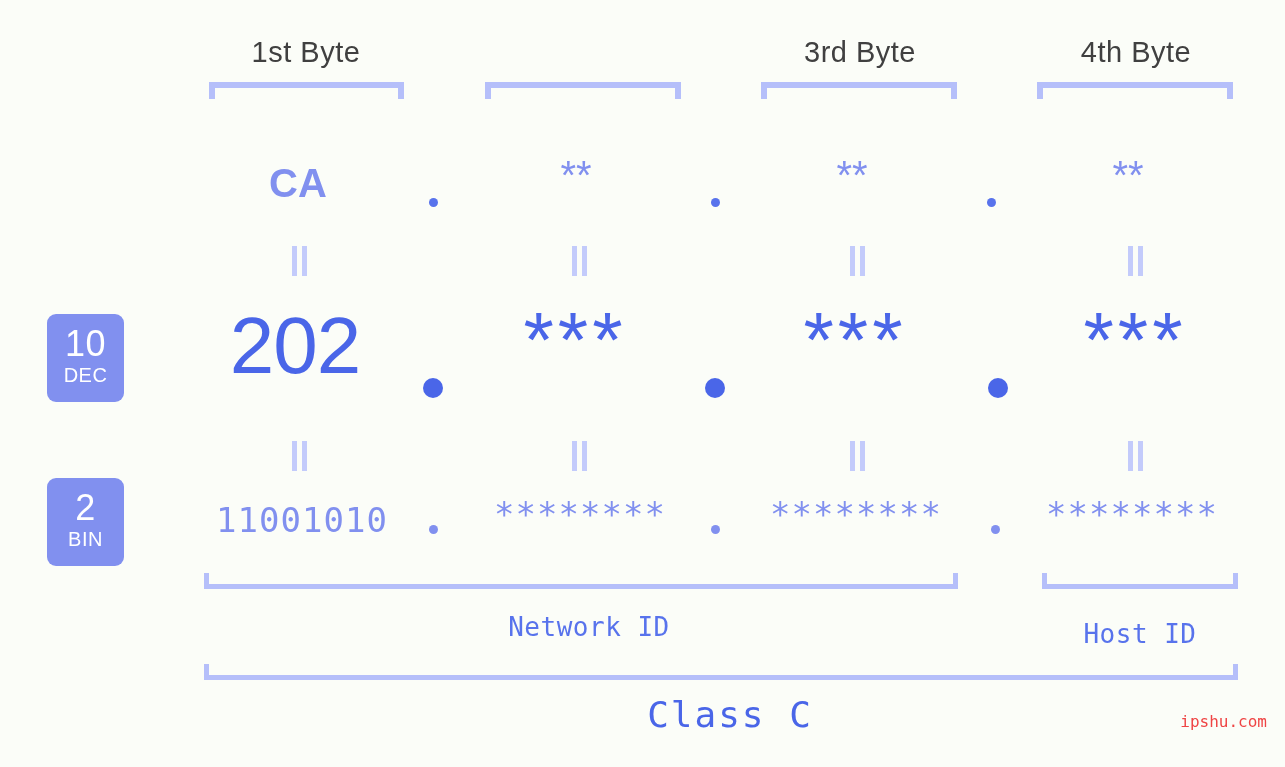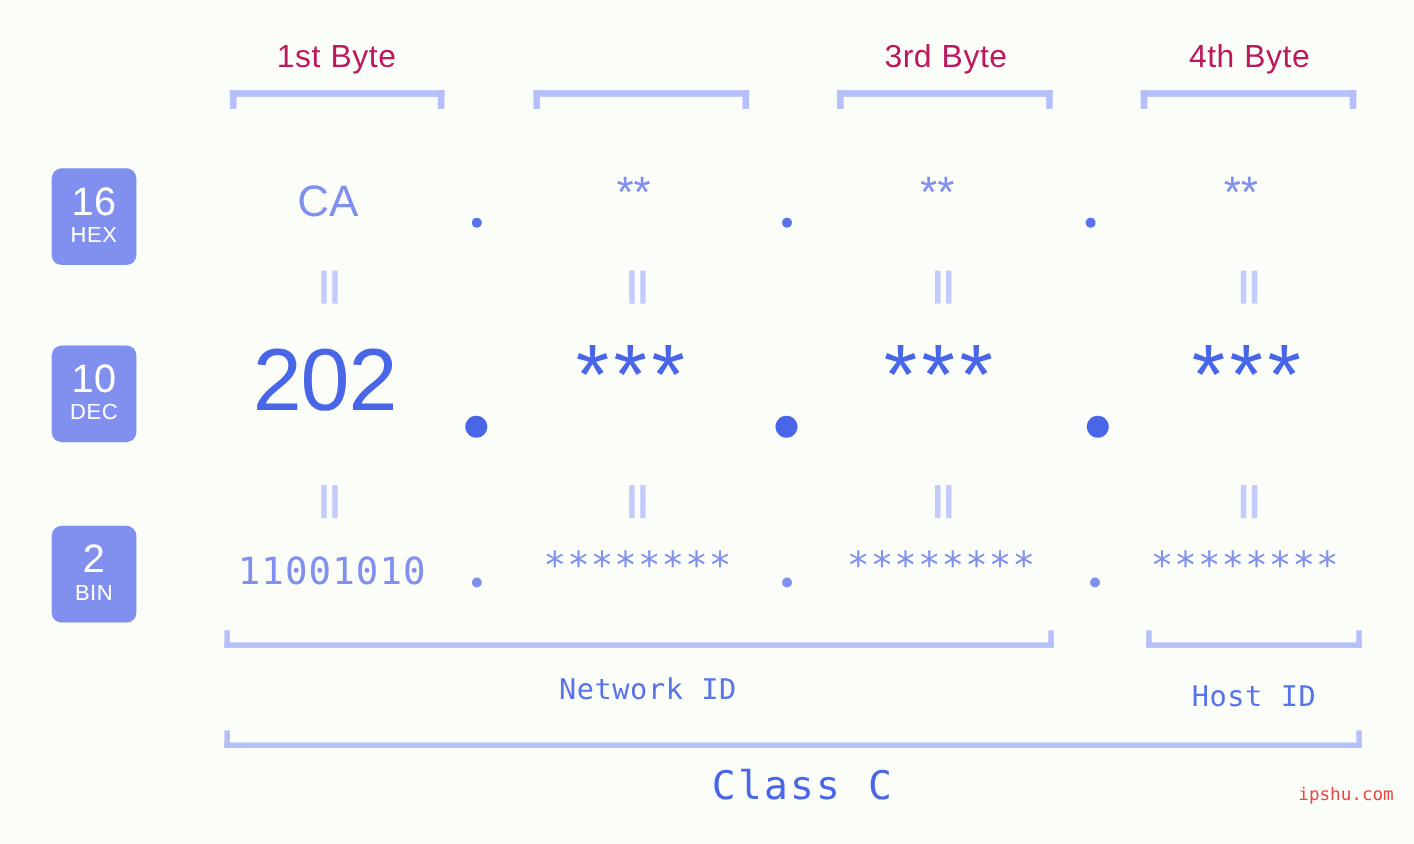--- a/index.html
+++ b/index.html
@@ -22,21 +22,21 @@
   }
 
   
   .byte-head {
     position: absolute;
     top: 31px;
     height: 42px;
     line-height: 42px;
     text-align: center;
     font-size: 29px;
-    color: #be185d;
+    color: #404040;
     font-family: "Liberation Sans", sans-serif;
     letter-spacing: 0.5px;
     white-space: nowrap;
   }
   
   .head-bracket {
     position: absolute;
     top: 82px;
     height: 17px;
     border-top: 6px solid #b5bffa;
@@ -181,35 +181,31 @@
 
   <div class="byte-head" style="left:186px; width:240px;">1st Byte</div>
   <div class="byte-head" style="left:740px; width:240px;">3rd Byte</div>
   <div class="byte-head" style="left:1016px; width:240px;">4th Byte</div>
 
   <div class="head-bracket" style="left:209px; width:195px;"></div>
   <div class="head-bracket" style="left:485px; width:196px;"></div>
   <div class="head-bracket" style="left:761px; width:196px;"></div>
   <div class="head-bracket" style="left:1037px; width:196px;"></div>
 
-  <div class="base-badge" style="top:153px; height:88px;">
-    <span class="num">16</span>
-    <span class="lbl">HEX</span>
-  </div>
   <div class="base-badge" style="top:314px; height:88px;">
     <span class="num">10</span>
     <span class="lbl">DEC</span>
   </div>
   <div class="base-badge" style="top:478px; height:88px;">
     <span class="num">2</span>
     <span class="lbl">BIN</span>
   </div>
 
   <div class="row-hex">
-    <div class="cell filled" style="left:186px; top:160px; width:224px;">CA</div>
+    <div class="cell filled" style="left:186px; top:160px; width:224px;font-weight:bold;">CA</div>
     <div class="cell" style="left:464px; top:152px; width:224px;">**</div>
     <div class="cell" style="left:740px; top:152px; width:224px;">**</div>
     <div class="cell" style="left:1016px; top:152px; width:224px;">**</div>
 
     <div class="dot small" style="left:429px; top:198px;"></div>
     <div class="dot small" style="left:711px; top:198px;"></div>
     <div class="dot small" style="left:987px; top:198px;"></div>
   </div>
 
   <div class="eqbars" style="left:291px; top:246px;">

